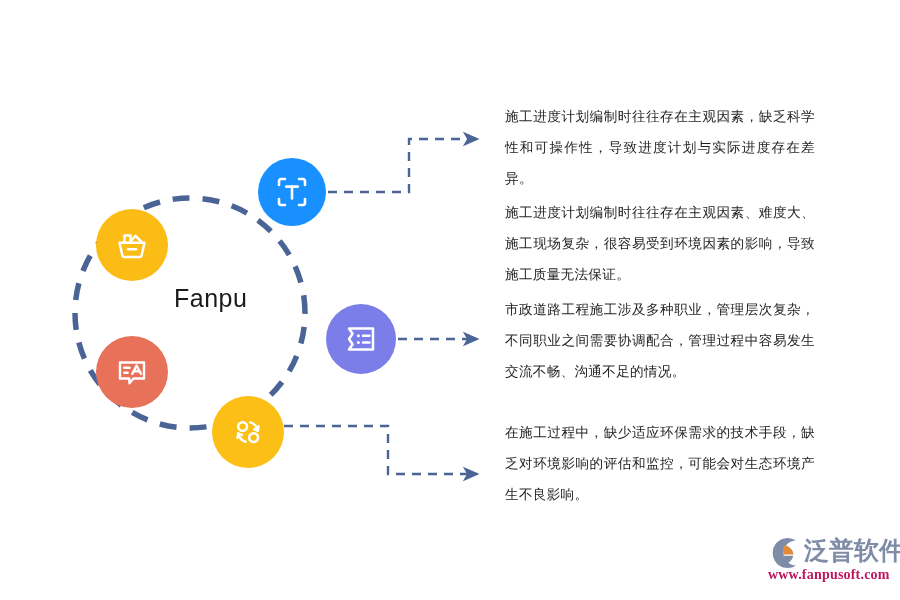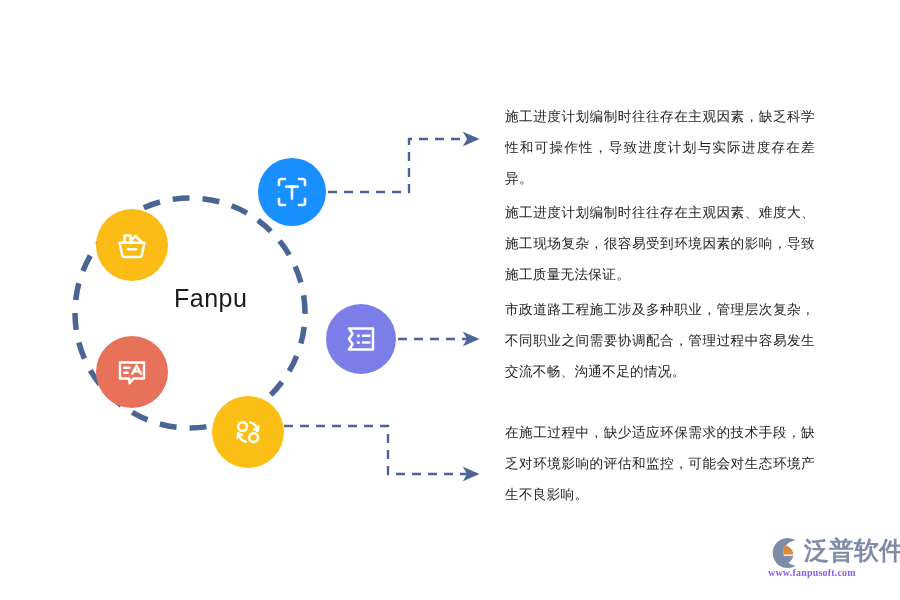--- a/index.html
+++ b/index.html
@@ -99,23 +99,23 @@
     font-weight: bold;
     color: #7f8ca8;
     letter-spacing: 0px;
     line-height: 32px;
     white-space: nowrap;
   }
   #logo-url {
     position: absolute;
     left: 2px;
     top: 33px;
-    font-size: 10px;
+    font-size: 14px;
     font-weight: bold;
-    color: #8b5cf6;
+    color: #be185d;
     letter-spacing: 0.2px;
     white-space: nowrap;
     font-family: "Liberation Serif", "DejaVu Serif", serif;
   }
 </style>
 </head>
 <body>
 
 <div id="stage">
 

